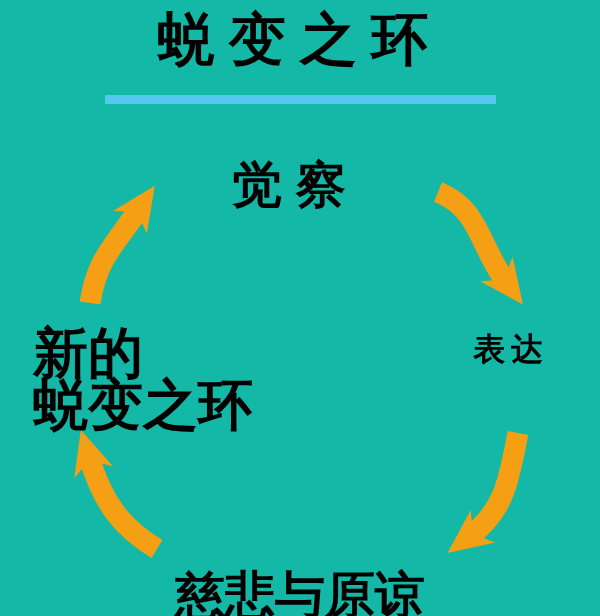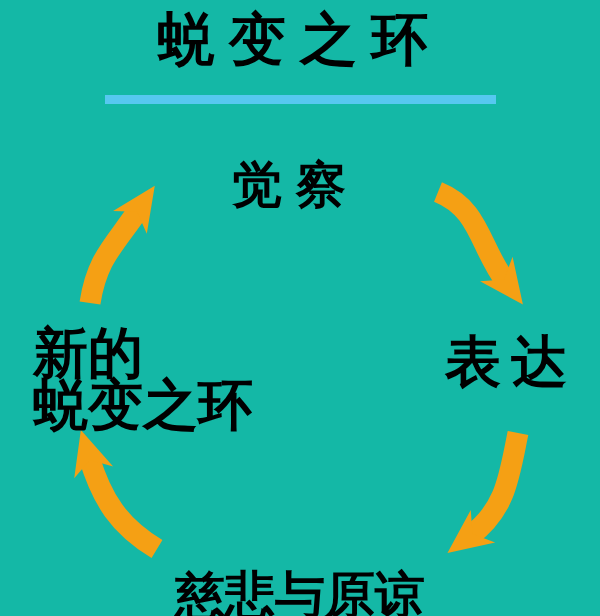--- a/index.html
+++ b/index.html
@@ -43,21 +43,21 @@
   .node-top {
     left: 296px;
     top: 158px;
     font-size: 50px;
     letter-spacing: 0.28em;
     margin-right: -0.28em;
   }
   .node-right {
     left: 511px;
     top: 332px;
-    font-size: 56px;
+    font-size: 32px;
     letter-spacing: 0.18em;
     margin-right: -0.18em;
   }
   .node-bottom {
     left: 300px;
     top: 568px;
     font-size: 50px;
   }
   .node-left {
     left: 115px;

